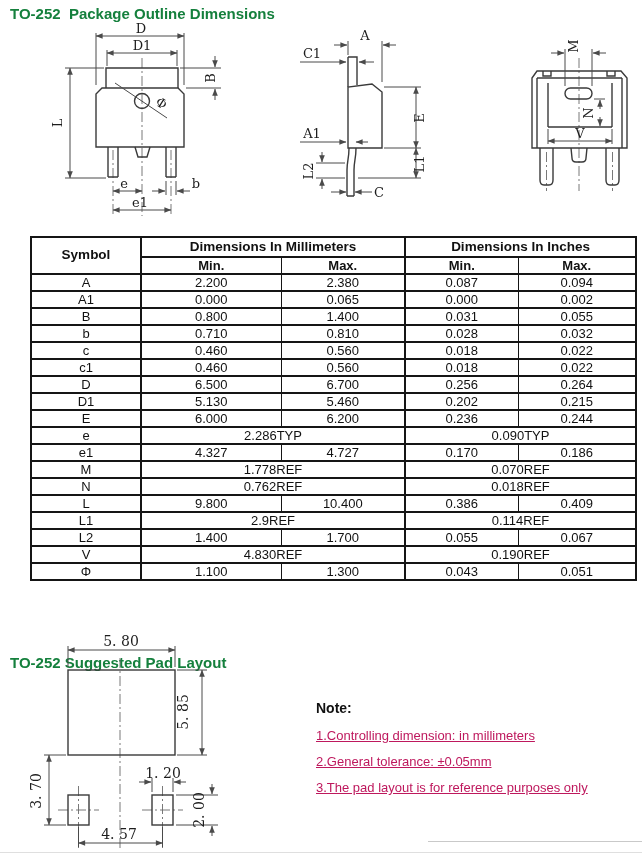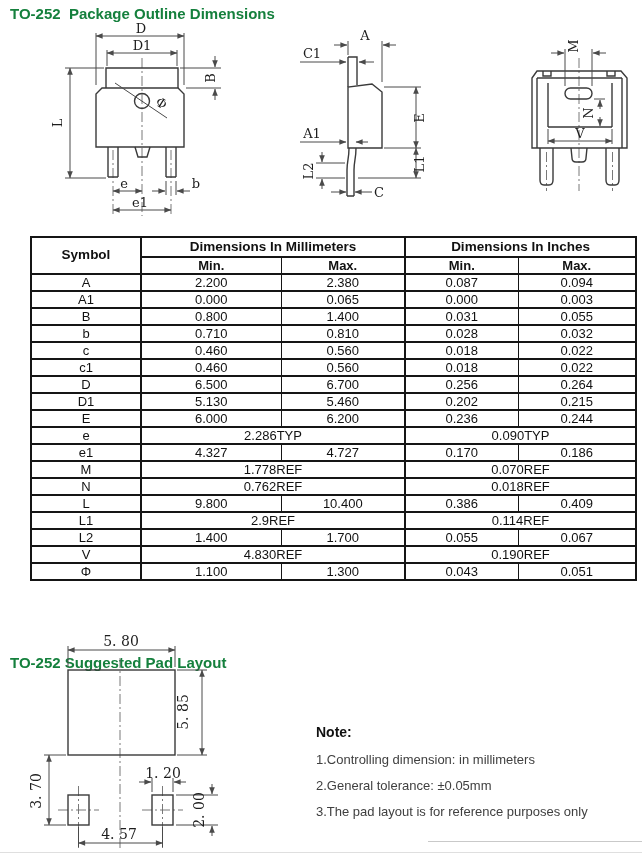--- a/index.html
+++ b/index.html
@@ -23,22 +23,22 @@
   
   svg{position:absolute;overflow:visible;}
   .part{stroke:#3a3a3a;stroke-width:1.4;fill:none;stroke-linejoin:miter;}
   .dim{stroke:#4a4a4a;stroke-width:1;fill:none;}
   .cl{stroke:#6a6a6a;stroke-width:0.9;fill:none;stroke-dasharray:10 3 2 3;}
   .lbl{font-family:"DejaVu Serif",serif;font-size:13px;fill:#1d1d1d;}
   .num{font-family:"DejaVu Serif",serif;font-size:14px;fill:#1d1d1d;}
   .mid{text-anchor:middle;}
   
   #notes{position:absolute;left:316px;top:700px;width:320px;}
-  #notes .nh{font-weight:bold;font-size:14px;margin-bottom:12px;margin-top:24px;}
-  #notes .ni{font-size:13px;margin-bottom:11px;color:#404040;}
+  #notes .nh{font-weight:bold;font-size:14px;margin-bottom:12px;}
+  #notes .ni{font-size:13px;margin-bottom:11px;color:#be185d;text-decoration:underline;}
   .faint{position:absolute;height:1px;background:#c9c9c9;}
 </style>
 </head>
 <body>
 
 <div id="page">
 
   <svg width="0" height="0" style="position:absolute" aria-hidden="true">
     <defs>
       <marker id="arr" viewBox="0 0 10 10" refX="9.5" refY="5" markerWidth="9" markerHeight="7" orient="auto-start-reverse">
@@ -186,21 +186,21 @@
             <td>2.200</td>
             <td class="b-r2">2.380</td>
             <td>0.087</td>
             <td class="b-r2">0.094</td>
           </tr>
           <tr>
             <td class="b-l2 b-r2">A1</td>
             <td>0.000</td>
             <td class="b-r2">0.065</td>
             <td>0.000</td>
-            <td class="b-r2">0.003</td>
+            <td class="b-r2">0.002</td>
           </tr>
           <tr>
             <td class="b-l2 b-r2">B</td>
             <td>0.800</td>
             <td class="b-r2">1.400</td>
             <td>0.031</td>
             <td class="b-r2">0.055</td>
           </tr>
           <tr>
             <td class="b-l2 b-r2">b</td>

